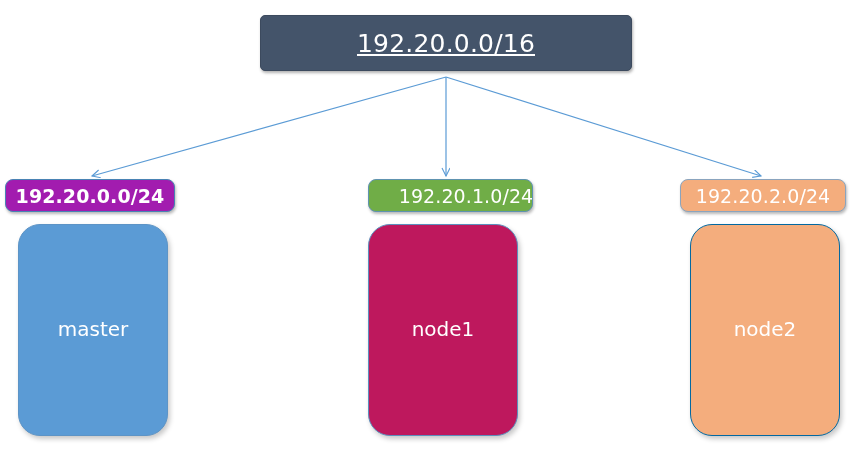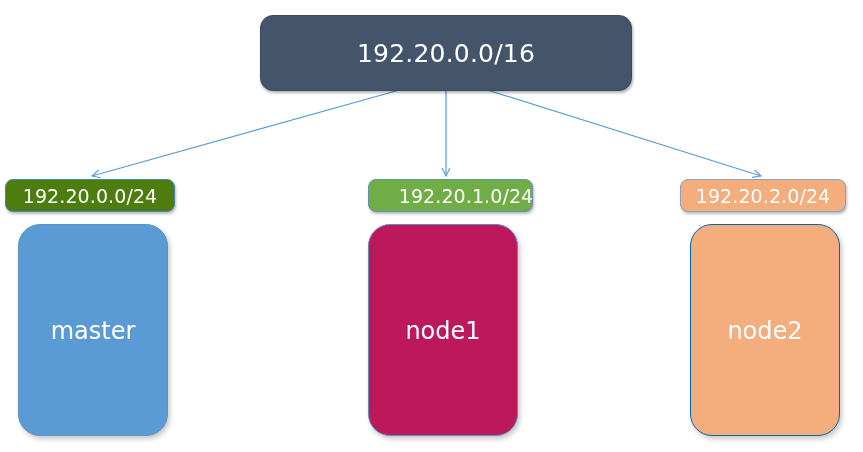--- a/index.html
+++ b/index.html
@@ -41,43 +41,45 @@
     color: #ffffff;
     text-align: center;
     white-space: nowrap;
   }
 
   
   #root-block {
     left: 260px;
     top: 15px;
     width: 372px;
-    height: 76px;
-    border-radius: 13px;
+    height: 56px;
+    border-radius: 5px;
     background: #44546A;
     border: 1px solid #3c4a5e;
     font-size: 25px;
     letter-spacing: 0.2px;
     box-shadow: 1px 2px 3px rgba(0,0,0,0.30);
+    text-decoration: underline;
   }
 
   
   .subnet-chip {
     height: 33px;
     border-radius: 8px;
     font-size: 19px;
     letter-spacing: 0.1px;
     box-shadow: 1px 2px 3px rgba(0,0,0,0.28);
   }
   #subnet-chip-0 {
     left: 5px;
     top: 179px;
     width: 170px;
-    background: #4d7c0f;
+    background: #a21caf;
     border: 1px solid #4a83b4;
+    font-weight: bold;
   }
   #subnet-chip-1 {
     left: 368px;
     top: 179px;
     width: 165px;
     background: #70AD47;
     border: 1px solid #5f93b0;
     padding-left: 31px;
   }
   #subnet-chip-2 {
@@ -88,21 +90,21 @@
     border: 1px solid #8aa4be;
     text-align: center;
   }
 
   
   .host-box {
     top: 224px;
     width: 150px;
     height: 212px;
     border-radius: 22px;
-    font-size: 24px;
+    font-size: 20px;
     align-items: flex-start;
     padding-top: 92px;
     box-shadow: 2px 3px 5px rgba(0,0,0,0.22);
   }
   #host-box-0 {
     left: 18px;
     background: #5B9BD5;
     border: 1px solid #5d94c6;
   }
   #host-box-1 {

